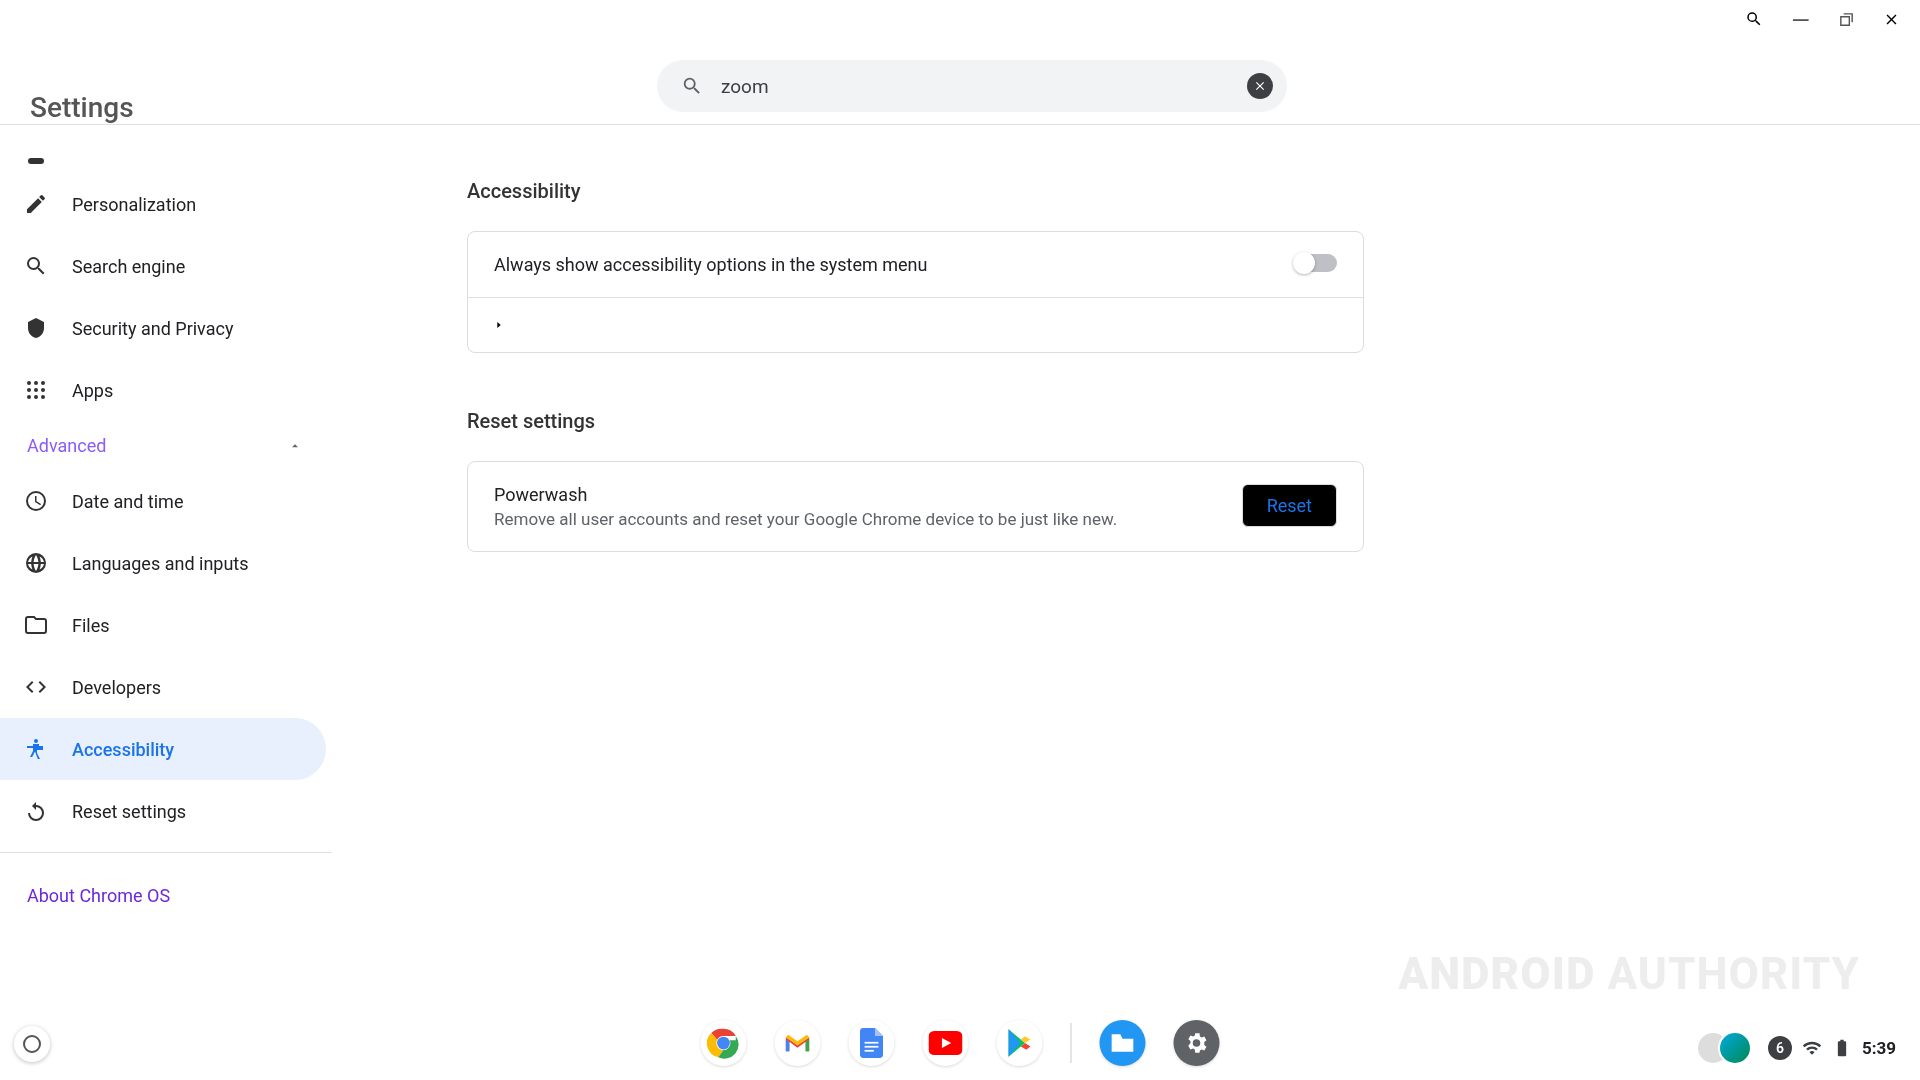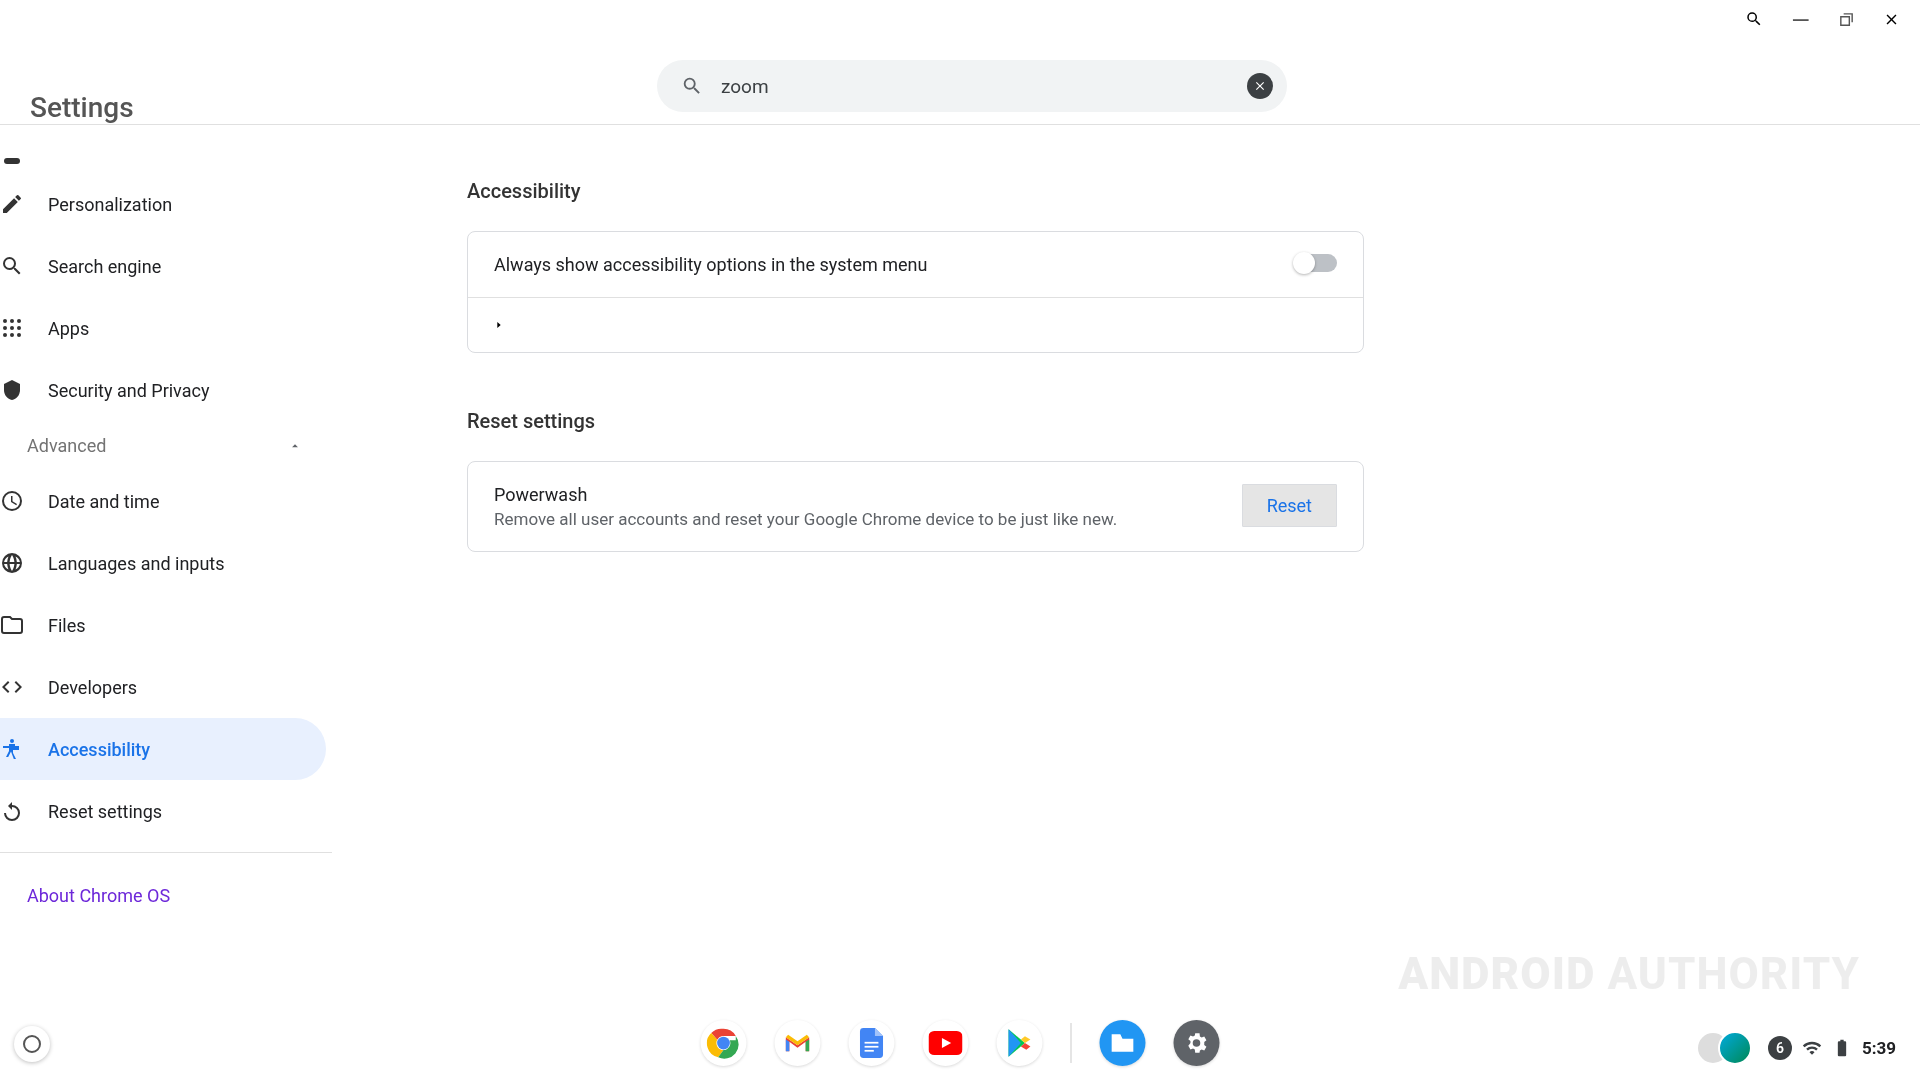--- a/index.html
+++ b/index.html
@@ -36,36 +36,36 @@
     width: 26px; height: 26px; border-radius: 50%; background: #3c4043;
     display: flex; align-items: center; justify-content: center; cursor: pointer;
   }
   .clear-search svg { fill: #fff; }
 
   .body-row { display: flex; height: calc(100% - 125px); }
 
   .sidebar { width: 342px; padding-top: 14px; }
   .side-item {
     display: flex; align-items: center; height: 62px;
-    font-size: 18px; color: #202124;
+    padding-left: 24px; font-size: 18px; color: #202124;
     cursor: pointer;
   }
   .side-item .ico { width: 48px; display: flex; align-items: center; color: #333; }
   .side-item .ico svg { width: 24px; height: 24px; fill: currentColor; }
   .side-item.truncated { height: 34px; align-items: flex-end; padding-bottom: 6px; }
   .side-item.active {
     background: #e8f0fe; color: #1a73e8; font-weight: 500;
     border-top-right-radius: 31px; border-bottom-right-radius: 31px;
     width: 326px;
   }
   .side-item.active .ico { color: #1a73e8; }
 
   .advanced-row {
     display: flex; align-items: center; justify-content: space-between;
-    padding: 14px 40px 14px 27px; font-size: 18px; color: #737373; cursor: pointer;
+    padding: 14px 40px 14px 27px; font-size: 18px; color: #8b5cf6; cursor: pointer;
   }
   .advanced-row svg { fill: #5f6368; width: 14px; height: 14px; }
 
   .side-divider { border-top: 1px solid #e0e0e0; margin: 10px 0 10px 0; width: 332px; }
   .about-item { padding: 22px 0 0 27px; font-size: 18px; color: #6d28d9; cursor: pointer; }
 
   .content { flex: 1; padding-top: 54px; }
   .content-inner { width: 897px; margin-left: 125px; }
 
   .section-title { font-size: 20px; color: #333; font-weight: 500; margin-bottom: 28px; }
@@ -80,22 +80,22 @@
   .row-sub { font-size: 17px; color: #5f6368; margin-top: 4px; }
 
   .toggle { width: 42px; height: 18px; background: #bdc1c6; border-radius: 9px; position: relative; }
   .toggle .knob {
     width: 22px; height: 22px; background: #fff; border-radius: 50%;
     position: absolute; top: -2px; left: -2px; box-shadow: 0 1px 3px rgba(0,0,0,.3);
   }
   .chev-right { width: 10px; height: 10px; }
 
   .reset-btn {
-    border: 1px solid #dadce0; background: #e5e5e5; color: #1a73e8;
-    padding: 10px 24px; font-size: 18px; border-radius: 1px; cursor: pointer;
+    border: 1px solid #dadce0; background: #000000; color: #1a73e8;
+    padding: 10px 24px; font-size: 18px; border-radius: 6px; cursor: pointer;
   }
 
   .section-spacer { height: 56px; }
 
   
   .shelf {
     position: absolute; left: 0; right: 0; bottom: 0; height: 70px;
     display: flex; align-items: center;
   }
   .launcher-btn {
@@ -199,43 +199,43 @@
           <svg viewBox="0 0 24 24">
             <path d="M15.5 14h-.79l-.28-.27A6.47 6.47 0 0016 9.5 6.5 6.5 0 109.5 16a6.47 6.47 0 004.23-1.57l.27.28v.79l5 4.99L20.49 19l-4.99-5zM9.5 14A4.5 4.5 0 119.5 5a4.5 4.5 0 010 9z"></path>
           </svg>
         </div>
       <span>Search engine</span>
     </div>
 
     <div class="side-item">
       <div class="ico">
           <svg viewBox="0 0 24 24">
+            <path d="M12 2l8 4v6c0 5-3.4 9.3-8 10-4.6-.7-8-5-8-10V6l8-4z"></path>
+          </svg>
+        </div>
+      <span>Security and Privacy</span>
+    </div>
+
+    <div class="side-item">
+      <div class="ico">
+          <svg viewBox="0 0 24 24">
             <circle cx="5" cy="5" r="2"></circle>
             <circle cx="12" cy="5" r="2"></circle>
             <circle cx="19" cy="5" r="2"></circle>
             <circle cx="5" cy="12" r="2"></circle>
             <circle cx="12" cy="12" r="2"></circle>
             <circle cx="19" cy="12" r="2"></circle>
             <circle cx="5" cy="19" r="2"></circle>
             <circle cx="12" cy="19" r="2"></circle>
             <circle cx="19" cy="19" r="2"></circle>
           </svg>
         </div>
       <span>Apps</span>
     </div>
 
-    <div class="side-item">
-      <div class="ico">
-          <svg viewBox="0 0 24 24">
-            <path d="M12 2l8 4v6c0 5-3.4 9.3-8 10-4.6-.7-8-5-8-10V6l8-4z"></path>
-          </svg>
-        </div>
-      <span>Security and Privacy</span>
-    </div>
-
     <div class="advanced-row">
       <span>Advanced</span>
       <svg viewBox="0 0 24 24">
           <path d="M7 14l5-5 5 5z"></path>
         </svg>
     </div>
 
     <div class="side-item">
       <div class="ico">
           <svg viewBox="0 0 24 24">

